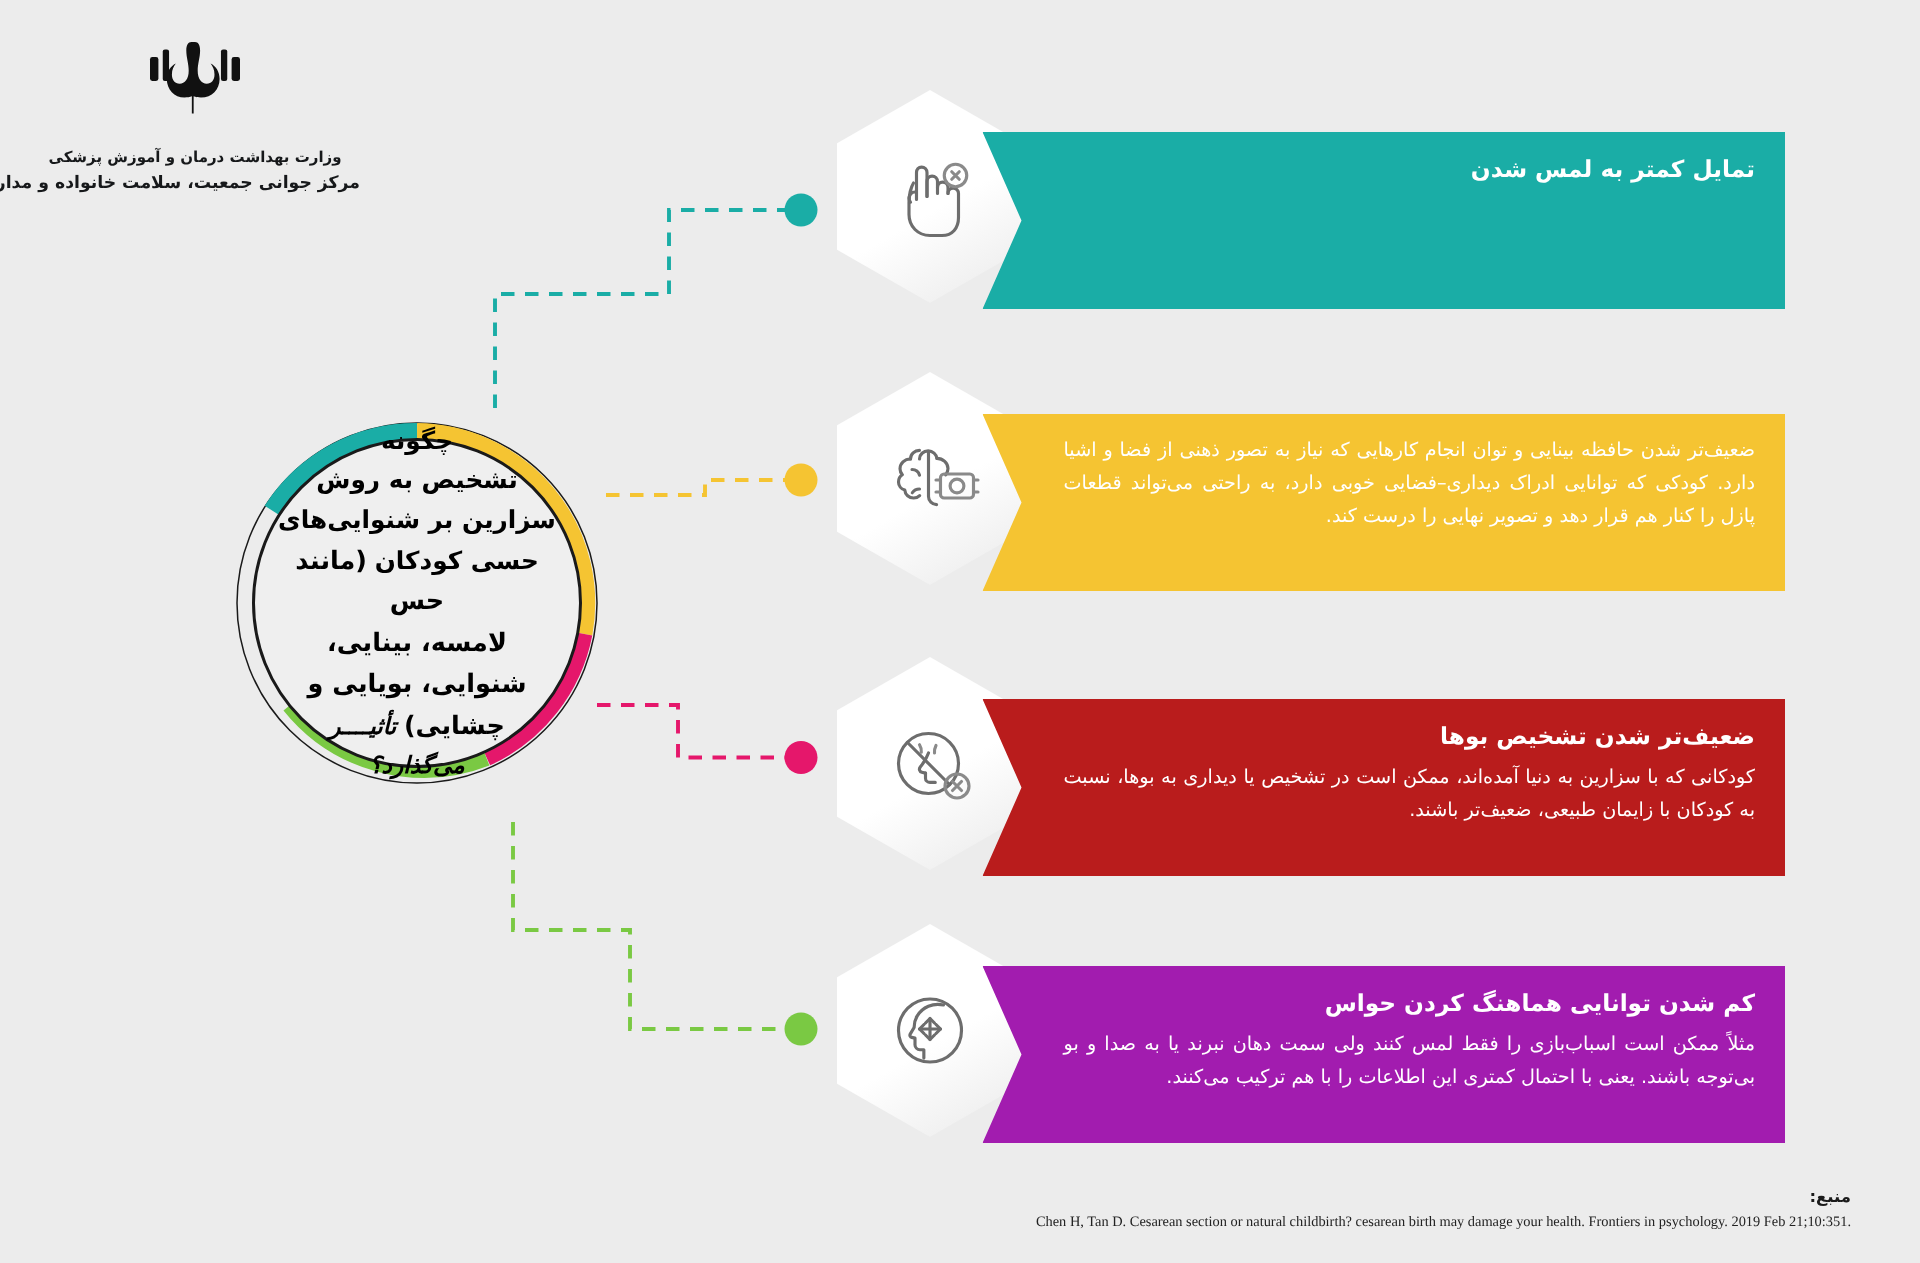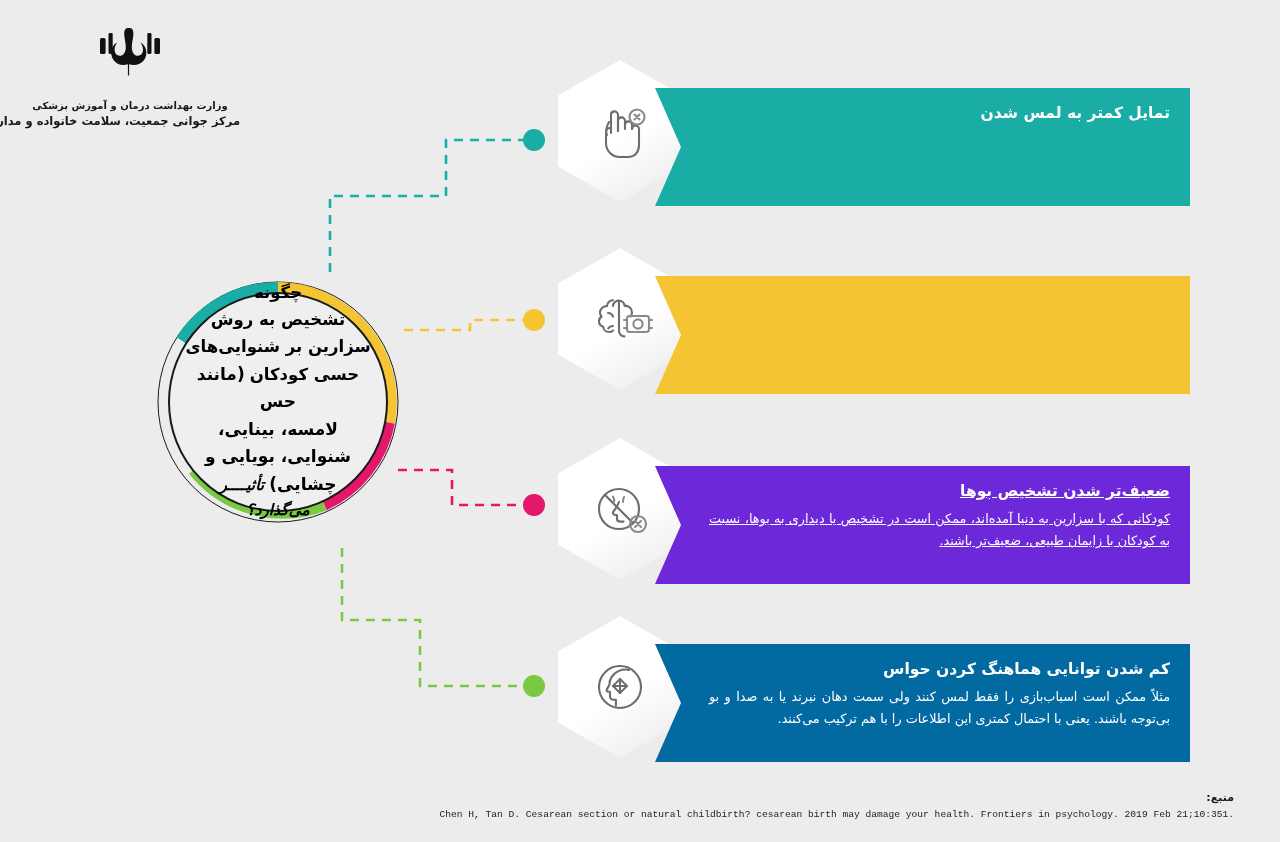--- a/index.html
+++ b/index.html
@@ -179,21 +179,21 @@
   .source .lbl {
     font-size: 11px;
     font-weight: bold;
     margin-bottom: 5px;
   }
   .source .ref {
     font-size: 9.6px;
     direction: ltr;
     text-align: right;
     color: #222;
-    font-family: Liberation Mono, monospace;
+    font-family: Liberation Serif, serif;
   }
 </style>
 </head>
 <body>
 
 <div class="stage">
 
   <div class="logo-block">
     <div class="emblem">
       <svg width="74" height="64" viewBox="0 0 74 64" aria-hidden="true">
@@ -287,57 +287,58 @@
           <path d="M41.6 23.6c4 0 7.4 3 7.4 6.8 0 1.6-.6 3-1.5 4.2"></path>
           <path d="M36 19v30c0 3 2.4 5.4 5.4 5.4"></path>
           <path d="M25 31c2.4 0 4.4 1.6 5 3.8M30 44c-2 0-3.8 1-4.8 2.5"></path>
           <rect x="44" y="34" width="22" height="16" rx="2.4" stroke="#8a8a8a"></rect>
           <circle cx="55" cy="42" r="4.6" stroke="#8a8a8a"></circle>
           <path d="M44 38h-3M69 38h-3M44 46h-3M69 46h-3" stroke="#8a8a8a"></path>
         </svg>
       </div>
     </div>
     <div class="banner" style="background:#f5c432;">
+      <div class="body">ضعیف‌تر شدن حافظه بینایی و توان انجام کارهایی که نیاز به تصور ذهنی از فضا و اشیا دارد. کودکی که توانایی ادراک دیداری–فضایی خوبی دارد، به راحتی می‌تواند قطعات پازل را کنار هم قرار دهد و تصویر نهایی را درست کند.</div>
     </div>
   </div>
 
   <div class="row" style="top:438px; right:90px; width:1104px;">
     <div class="hexwrap">
       <div class="hex"></div>
       <div class="hex-icon">
         <svg width="74" height="74" viewBox="0 0 74 74" fill="none" stroke="#6d6d6d" stroke-width="2.1" stroke-linecap="round" stroke-linejoin="round">
           <circle cx="36" cy="37" r="20"></circle>
           <path d="M22 23l28 28"></path>
           <path d="M36 30c-1.5 4-4 7.5-5.5 9.4-1 1.3-.6 3 1 3.4l2.5.6"></path>
           <path d="M34 43.4v3.4c0 1.6 1.4 2.8 3 2.8h3.5"></path>
           <path d="M30 24.5c1 1.6 1.4 3.3 1.2 5M41 25c-.8 1.6-1.2 3.2-1 5" stroke="#8a8a8a"></path>
           <circle cx="55" cy="52" r="8" stroke="#8a8a8a"></circle>
           <path d="M52 49l6 6M58 49l-6 6" stroke="#8a8a8a"></path>
         </svg>
       </div>
     </div>
-    <div class="banner" style="background:#6d28d9;text-decoration:underline;">
+    <div class="banner" style="background:#b91c1c;">
       <div class="title">ضعیف‌تر شدن تشخیص بوها</div>
       <div class="body">کودکانی که با سزارین به دنیا آمده‌اند، ممکن است در تشخیص یا دیداری به بوها، نسبت به کودکان با زایمان طبیعی، ضعیف‌تر باشند.</div>
     </div>
   </div>
 
   <div class="row" style="top:616px; right:90px; width:1104px;">
     <div class="hexwrap">
       <div class="hex"></div>
       <div class="hex-icon">
         <svg width="74" height="74" viewBox="0 0 74 74" fill="none" stroke="#6d6d6d" stroke-width="2.1" stroke-linecap="round" stroke-linejoin="round">
           <circle cx="37" cy="37" r="21"></circle>
           <path d="M46 20c-7-1.6-14 1.4-17.6 7.4-1.6 2.6-2 5-2 7.6l-2.6 4.4c-.5.9 0 2 1 2.2l2.2.5v4.4c0 1.8 1.5 3.3 3.3 3.3h2.6v5.6"></path>
           <path d="M37 29v14M30 36h14"></path>
           <path d="M37 29l-3 3M37 29l3 3M37 43l-3-3M37 43l3-3M30 36l3-3M30 36l3 3M44 36l-3-3M44 36l-3 3"></path>
         </svg>
       </div>
     </div>
-    <div class="banner" style="background:#0369a1;">
+    <div class="banner" style="background:#a21caf;">
       <div class="title">کم شدن توانایی هماهنگ کردن حواس</div>
       <div class="body">مثلاً ممکن است اسباب‌بازی را فقط لمس کنند ولی سمت دهان نبرند یا به صدا و بو بی‌توجه باشند. یعنی با احتمال کمتری این اطلاعات را با هم ترکیب می‌کنند.</div>
     </div>
   </div>
 
   <div class="source">
     <div class="lbl">منبع:</div>
     <div class="ref">Chen H, Tan D. Cesarean section or natural childbirth? cesarean birth may damage your health. Frontiers in psychology. 2019 Feb 21;10:351.</div>
   </div>
 

